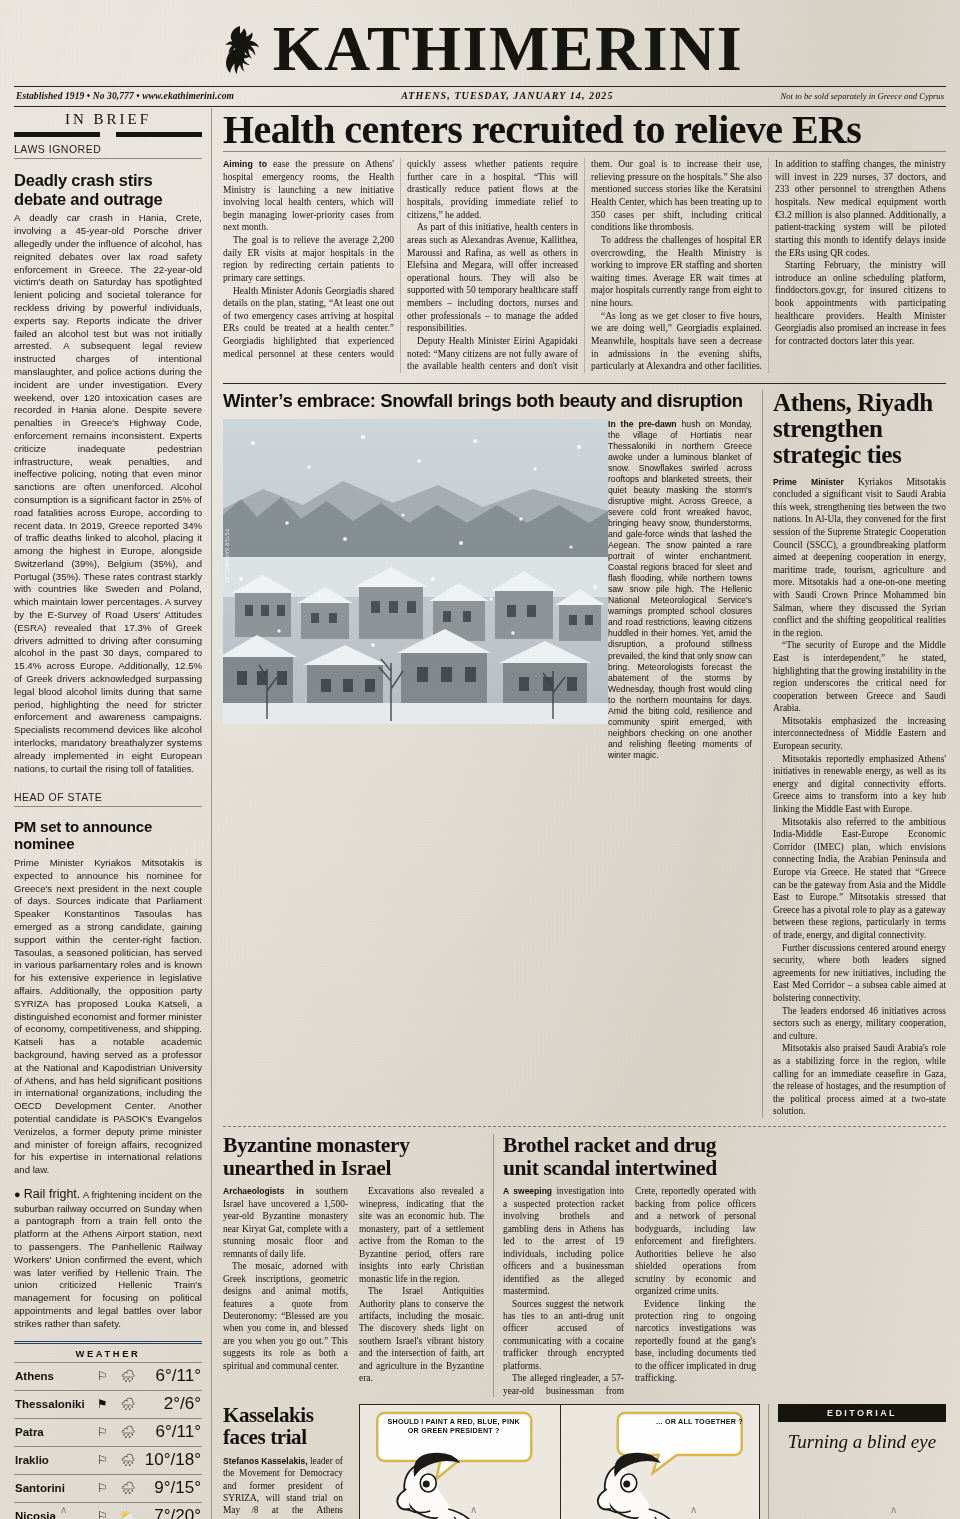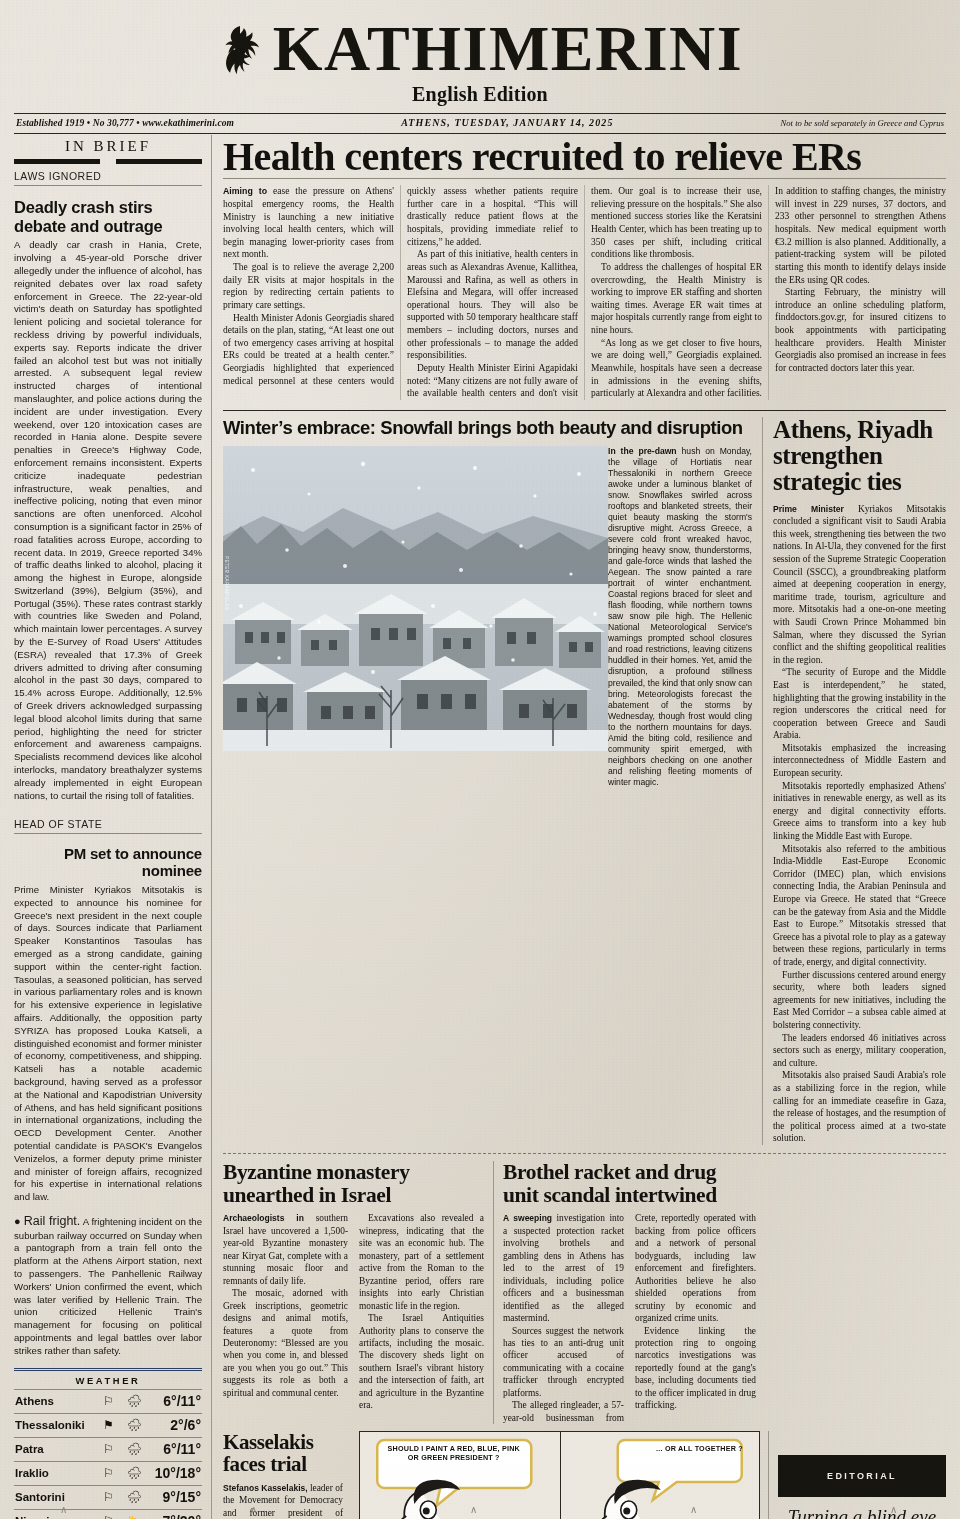--- a/index.html
+++ b/index.html
@@ -49,37 +49,37 @@
 
   
   .inbrief-head { text-align:center; font-size:15px; letter-spacing:3px; font-variant:small-caps;
      font-weight:400; padding:3px 0 4px; }
   .inbrief-bars { display:flex; justify-content:space-between; }
   .inbrief-bars span { display:block; height:5px; background:#17150f; width:46%; }
   .kicker { font-family:"Liberation Sans", sans-serif; font-size:10.5px; letter-spacing:.5px;
      padding:6px 0 3px; border-bottom:1px solid #8e887d; margin-bottom:12px; color:#24211c;}
   .brief-hed { font-family:"Liberation Sans", sans-serif; font-weight:700; font-size:16.5px;
      line-height:1.12; margin:2px 0 4px; letter-spacing:-.2px; }
-  .brief-hed.small { font-size:15px;text-align:right; }
+  .brief-hed.small { font-size:15px; }
   .brief-body { font-family:"Liberation Sans", sans-serif; font-size:9.6px; line-height:1.335;
      text-align:justify; hyphens:auto; color:#1b1814; }
   .brief-body b { font-weight:400; }
   .bullet-item { margin-top:9px; }
   .bullet-item .b-dot { font-size:11px; }
   .bullet-item b.lead { font-family:"Liberation Sans", sans-serif; font-weight:400; font-size:12.5px; }
 
   
   .wx-rule { border-top:3px double #2b3f63; margin:10px 0 0; }
   .wx-title { text-align:center; font-family:"Liberation Sans", sans-serif; font-weight:700;
     font-size:9.4px; letter-spacing:2.6px; padding:4px 0 3px; }
   table.wx { width:100%; border-collapse:collapse; font-family:"Liberation Sans", sans-serif; }
   table.wx td { border-top:1px solid #8e887d; padding:3.5px 1px; font-size:11.5px; font-weight:700; }
   table.wx td.city { text-align:left; }
   table.wx td.ic { text-align:center; width:26px; font-weight:400; font-size:12px; }
-  table.wx td.temp { text-align:right; font-size:14px; font-weight:700; }
+  table.wx td.temp { text-align:right; font-size:17px; font-weight:400; }
 
   
   .lead-hed { font-size:40px; font-weight:700; line-height:1.02; letter-spacing:-.6px; margin:2px 0 0; }
   .lead-dek { font-style:italic; font-size:17px; margin:7px 0 6px; letter-spacing:-.1px;}
   .lead-rule { border-top:1px solid #8e887d; }
   .cols4 { column-count:4; column-gap:13px; column-rule:1px solid #b6b0a5; margin-top:6px; }
   .news-body { font-size:9.5px; line-height:1.33; text-align:justify; hyphens:auto; }
   .news-body p { margin:0; text-indent:10px; }
   .news-body p.first { text-indent:0; }
   .news-body b { font-weight:700; font-family:"Liberation Sans", sans-serif; font-size:8.8px;}
@@ -121,42 +121,41 @@
   .kass-col { width:128px; flex:0 0 128px; padding-right:8px; }
   .cartoon-col { flex:1 1 auto; padding:0 8px; }
   .edit-col { width:178px; flex:0 0 178px; padding-left:9px; border-left:1px solid #9d978c; }
   .kass-hed { font-size:21px; font-weight:700; line-height:1.06; letter-spacing:-.4px; margin-bottom:6px; }
   .cartoon { border:1px solid #2b2722; height:232px; display:flex; background:#ece8e0; position:relative; }
   .toon-pane { flex:1 1 50%; position:relative; overflow:hidden; }
   .toon-pane + .toon-pane { border-left:1px solid #2b2722; }
   .bubble { position:absolute; font-family:"Liberation Sans", sans-serif; font-weight:700;
      font-size:7.2px; line-height:1.35; text-align:center; letter-spacing:.2px; }
   .edit-bar { background:#17150f; color:#efece4; text-align:center;
-     font-family:"Liberation Sans", sans-serif; font-weight:700; font-size:9px; letter-spacing:2.4px; padding:16px 0;margin-top:24px; }
+     font-family:"Liberation Sans", sans-serif; font-weight:700; font-size:9px; letter-spacing:2.4px; padding:4px 0; }
   .edit-hed { font-style:italic; font-size:19px; text-align:center; line-height:1.18; padding:9px 2px 8px; }
 
   
   .reg { position:absolute; bottom:4px; font-size:10px; color:#8b857a; }
 </style>
 </head>
 <body>
 
 <div class="page">
 
   <div class="masthead">
     <div class="mast-title-row">
       <svg class="mast-logo" viewBox="0 0 60 68">
         <g fill="#17150f">
           <path d="M30 4c-5 1-9 5-11 9-2 4-1 8 1 11-4 0-7 2-9 5 3-1 6-1 9 0-3 3-5 7-5 11 2-3 5-6 9-7-2 5-2 10 0 15 1-4 3-8 6-11 0 6 2 11 6 15-1-5-1-10 1-14 2 4 5 7 9 9-3-4-5-8-5-13 4 2 7 5 9 9 0-5-2-10-6-13 4-1 8 0 11 2-2-5-7-8-12-9 3-3 4-7 3-11-2 3-5 5-8 6 1-4 0-8-3-11-1 3-3 6-5 7z"></path>
           <path d="M20 34c-4 4-7 9-8 15-1 6 1 12 5 16 1-5 3-9 6-12-1 5 0 10 3 14 0-5 1-9 4-12 1 4 3 7 6 9-2-4-3-8-2-12 3 2 6 3 9 3-4-2-7-5-9-9 4 0 7-1 10-3-5 0-9-2-12-5l-12-4z"></path>
         </g>
       </svg>
       <div class="mast-name">KATHIMERINI</div>
     </div>
-    <div class="mast-sub">English Edition</div>
     <div class="mast-rule"></div>
     <div class="mast-meta">
       <div class="left">Established 1919 • No 30,777 • www.ekathimerini.com</div>
       <div class="center">ATHENS, TUESDAY, JANUARY 14, 2025</div>
       <div class="right">Not to be sold separately in Greece and Cyprus</div>
     </div>
     <div class="mast-rule2"></div>
   </div>
 
   <div class="body-grid">

